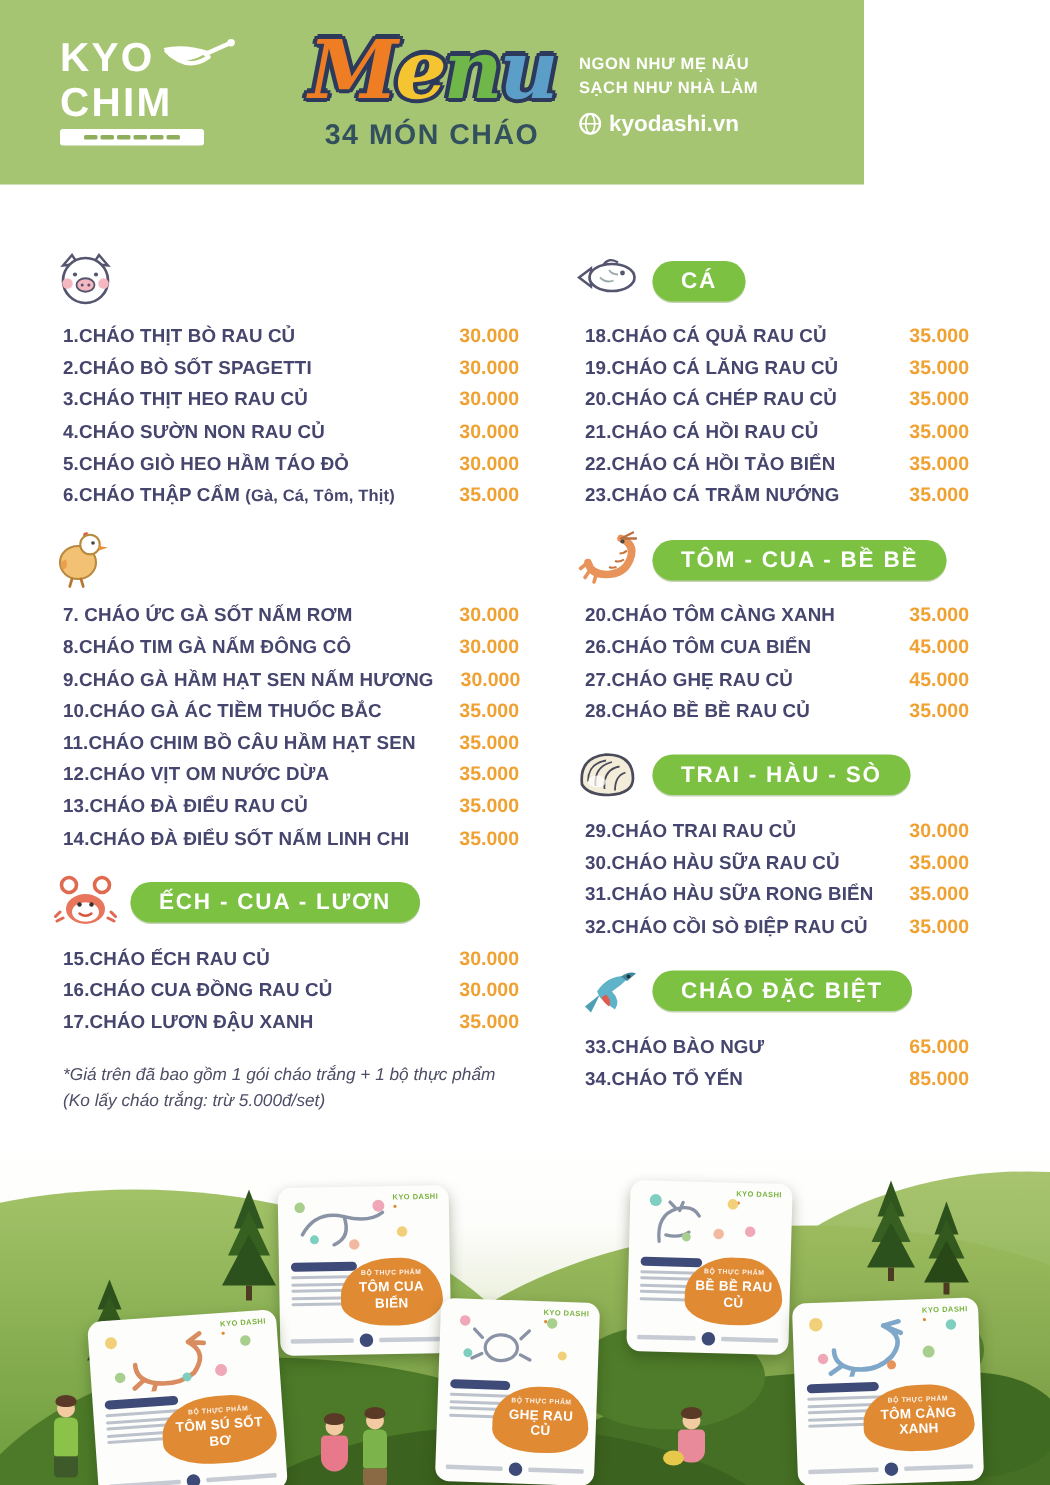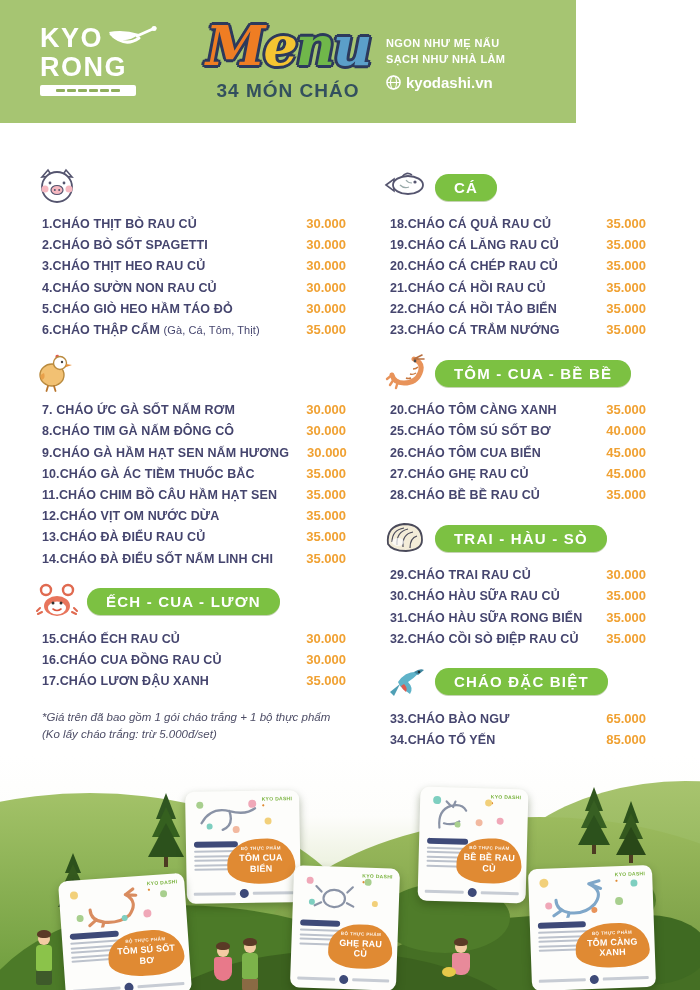--- a/index.html
+++ b/index.html
@@ -31,21 +31,21 @@
   
   .col{position:absolute;top:165px}
   .col-left{left:36px;width:310px}
   .col-right{left:384px;width:262px}
   .section{margin-bottom:11px}
   .sec-head{display:flex;align-items:center;gap:9px;margin-bottom:4px;height:44px}
   .sec-icon{width:42px;height:40px;flex:0 0 auto}
   .pill{background:#7cc142;color:#fff;font-weight:800;font-size:15px;letter-spacing:1.2px;padding:5px 19px;border-radius:20px;white-space:nowrap;box-shadow:0 1px 0 rgba(90,130,40,.35)}
   .row{display:flex;justify-content:space-between;align-items:baseline;gap:18px;padding:3.1px 0 3.1px 6px}
   .iname{color:#45456e;font-weight:bold;font-size:12.5px;letter-spacing:.1px;white-space:nowrap}
-  .inote{color:#45456e;font-weight:normal;font-size:11px}
+  .inote{color:#45456e;font-weight:bold;font-size:11px}
   .iprice{color:#f0a132;font-weight:800;font-size:13px;white-space:nowrap}
   .footnote{margin-top:18px;padding-left:6px;color:#4d4d66;font-style:italic;font-size:11.5px;line-height:1.5}
 
   
   .scene{position:absolute;left:0;top:755px;width:700px;height:235px;overflow:hidden;
     background:linear-gradient(#ffffff 0%,#fdfdfb 26%,#f2f5e8 40%,#e9efda 52%)}
   .hill{position:absolute;border-radius:50%}
   .hill1{left:-190px;top:38px;width:560px;height:330px;background:linear-gradient(#a3c268,#6d9c3c 60%)}
   .hill2{left:250px;top:62px;width:580px;height:320px;background:linear-gradient(#9cbb5e,#688f39 65%)}
   .hill3{left:470px;top:26px;width:430px;height:300px;background:linear-gradient(#a8c46e,#7aa548 70%)}
@@ -90,21 +90,21 @@
         <span class="l1">KYO</span>
         <span>
           <svg width="52" height="26" viewBox="0 0 52 26">
             <path d="M6 8 Q20 22 34 12" fill="none" stroke="#fff" stroke-width="3" stroke-linecap="round"></path>
             <path d="M4 6 Q18 3 34 8 Q22 18 8 12 Z" fill="#fff"></path>
             <path d="M32 10 L50 2" stroke="#fff" stroke-width="3" stroke-linecap="round"></path>
             <circle cx="49" cy="2.5" r="2.5" fill="#fff"></circle>
           </svg>
         </span>
       </div>
-      <div class="l2">RONG</div>
+      <div class="l2">CHIM</div>
       <div class="logo-bar">
           <i></i>
           <i></i>
           <i></i>
           <i></i>
           <i></i>
           <i></i>
         </div>
     </div>
 
@@ -313,24 +313,20 @@
             <path d="M34 14 q-2 2 -5 2 M32 20 q-3 2 -6 1 M27 25 q-3 1 -5 0" stroke="#c87840" stroke-width="1.4" fill="none"></path>
           </svg>
         </span>
         <span class="pill">TÔM - CUA - BỀ BỀ</span>
       </div>
       <div class="row">
           <span class="iname">20.CHÁO TÔM CÀNG XANH</span>
           <span class="iprice">35.000</span>
         </div>
       <div class="row">
-          <span class="iname">25.CHÁO TÔM SÚ SỐT BƠ</span>
-          <span class="iprice">40.000</span>
-        </div>
-      <div class="row">
           <span class="iname">26.CHÁO TÔM CUA BIỂN</span>
           <span class="iprice">45.000</span>
         </div>
       <div class="row">
           <span class="iname">27.CHÁO GHẸ RAU CỦ</span>
           <span class="iprice">45.000</span>
         </div>
       <div class="row">
           <span class="iname">28.CHÁO BỀ BỀ RAU CỦ</span>
           <span class="iprice">35.000</span>

